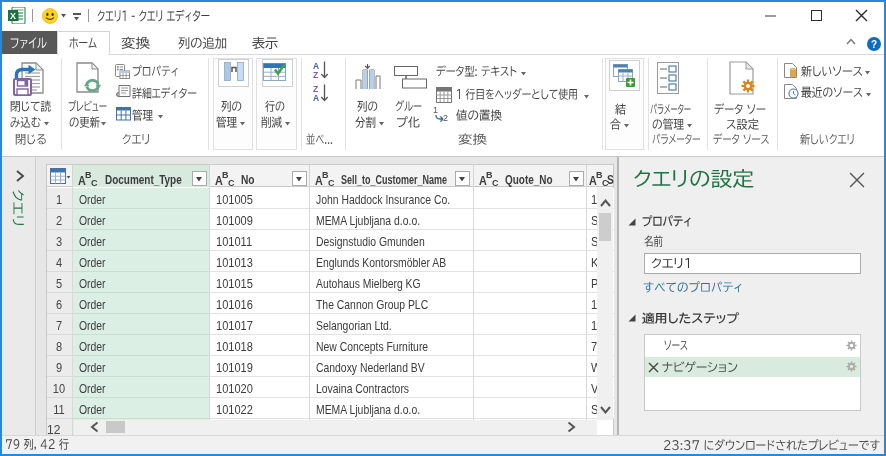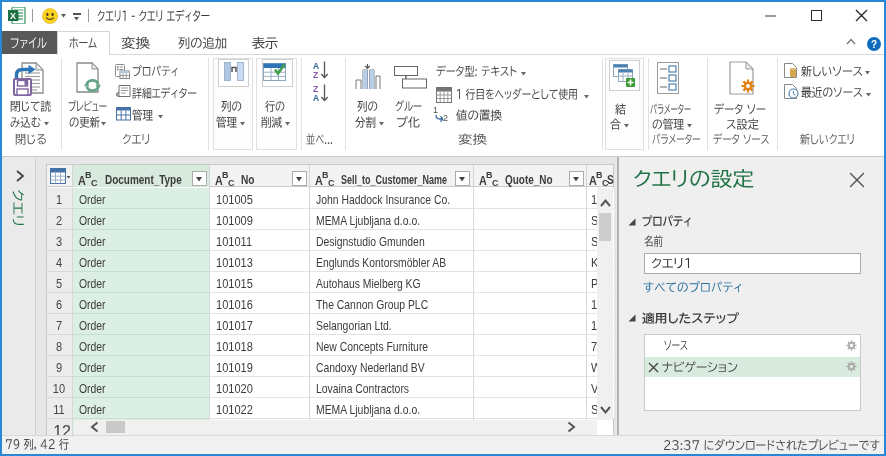--- a/index.html
+++ b/index.html
@@ -507,21 +507,21 @@
 <div class="lat" style="left:591px;top:380.8px;font-size:13px;color:#3c3c3c;transform:scaleX(0.85);transform-origin:0 50%;">Vo</div>
 <div class="abs" style="left:47px;top:398.3px;width:26px;height:21px;background:#ececec;border-bottom:1px solid #d9d9d9;border-right:1px solid #c9c9c9"></div>
 <div class="lat" style="left:47px;top:401.8px;width:24px;text-align:center;font-size:13px;color:#444;transform:scaleX(0.85);transform-origin:50% 50%">11</div>
 <div class="abs" style="left:73px;top:398.3px;width:137px;height:21px;background:#dcefe4;border-bottom:1px solid #c9ddd1"></div>
 <div class="lat" style="left:79px;top:401.8px;font-size:13px;color:#3c3c3c;transform:scaleX(0.8);transform-origin:0 50%;">Order</div>
 <div class="abs" style="left:210px;top:398.3px;width:404px;height:21px;background:#fff;border-bottom:1px solid #e3e3e3"></div>
 <div class="lat" style="left:216px;top:401.8px;font-size:13px;color:#3c3c3c;transform:scaleX(0.85);transform-origin:0 50%;">101022</div>
 <div class="lat" style="left:316px;top:401.8px;font-size:13px;color:#3c3c3c;transform:scaleX(0.8);transform-origin:0 50%;">MEMA Ljubljana d.o.o.</div>
 <div class="lat" style="left:591px;top:401.8px;font-size:13px;color:#3c3c3c;transform:scaleX(0.85);transform-origin:0 50%;">Sl</div>
 <div class="abs" style="left:47px;top:419.3px;width:26px;height:16px;background:#ececec;border-right:1px solid #c9c9c9"></div>
-<div class="lat" style="left:47px;top:423px;width:24px;text-align:right;font-size:16px;color:#444">12</div>
+<div class="lat" style="left:47px;top:423px;width:24px;text-align:left;font-size:12px;color:#444">12</div>
 <div class="abs" style="left:73px;top:419.3px;width:137px;height:16px;background:#dcefe4"></div>
 <div class="abs" style="left:72px;top:187px;width:1px;height:247px;background:#d9d9d9"></div>
 <div class="abs" style="left:209px;top:187px;width:1px;height:247px;background:#d9d9d9"></div>
 <div class="abs" style="left:309px;top:187px;width:1px;height:247px;background:#d9d9d9"></div>
 <div class="abs" style="left:473px;top:187px;width:1px;height:247px;background:#d9d9d9"></div>
 <div class="abs" style="left:586px;top:187px;width:1px;height:247px;background:#d9d9d9"></div>
 <div class="abs" style="left:597px;top:187.5px;width:16px;height:232px;background:#f0f0f0"></div>
 <svg class="abs" style="left:600px;top:198px" width="11" height="11" viewBox="0 0 11 11">
 <path d="M1 8 L5.5 2.5 L10 8" fill="none" stroke="#555" stroke-width="2"></path>
   </svg>

